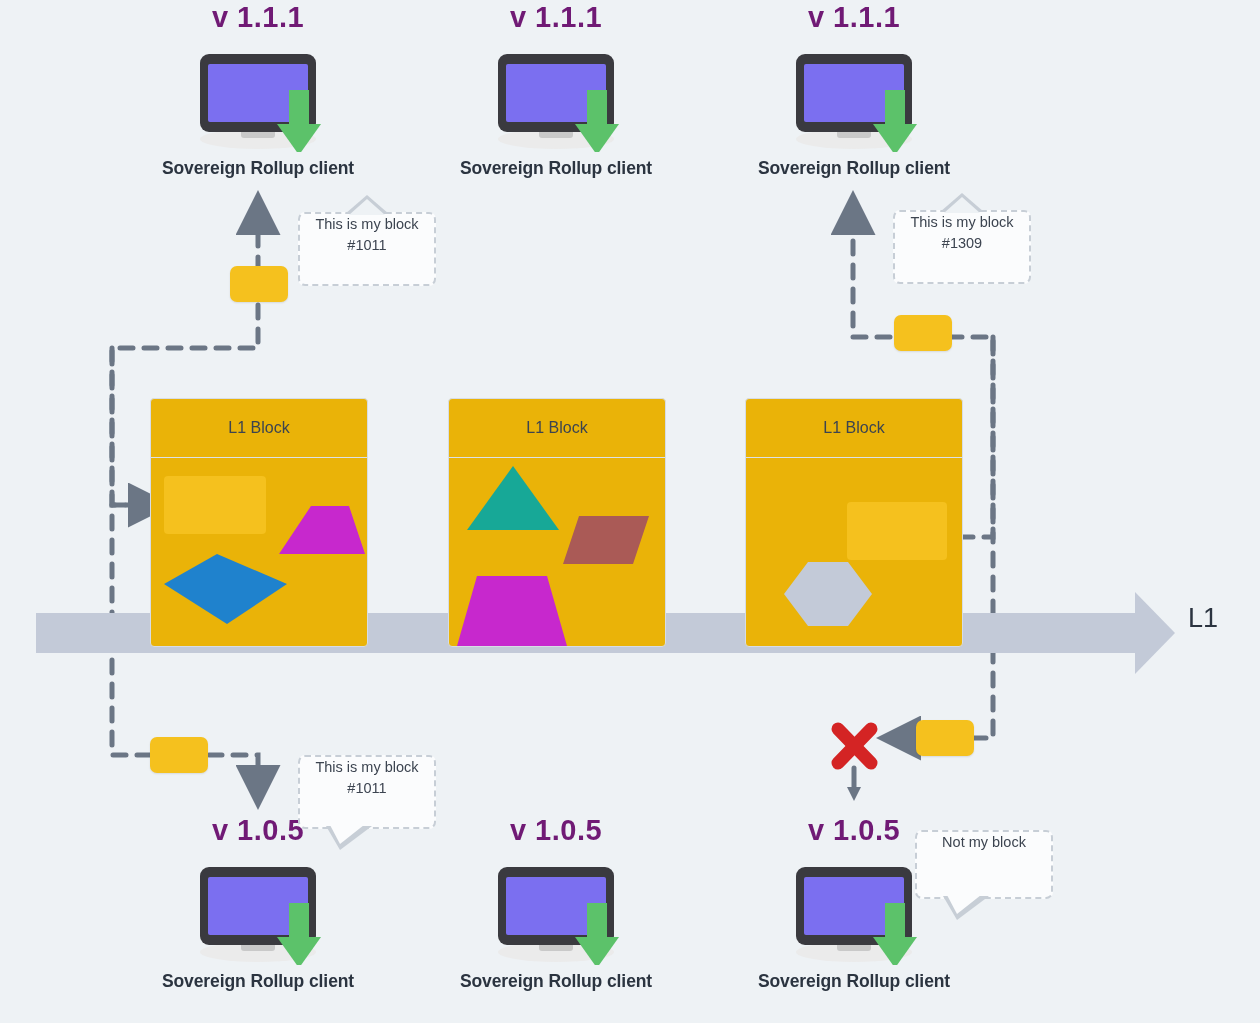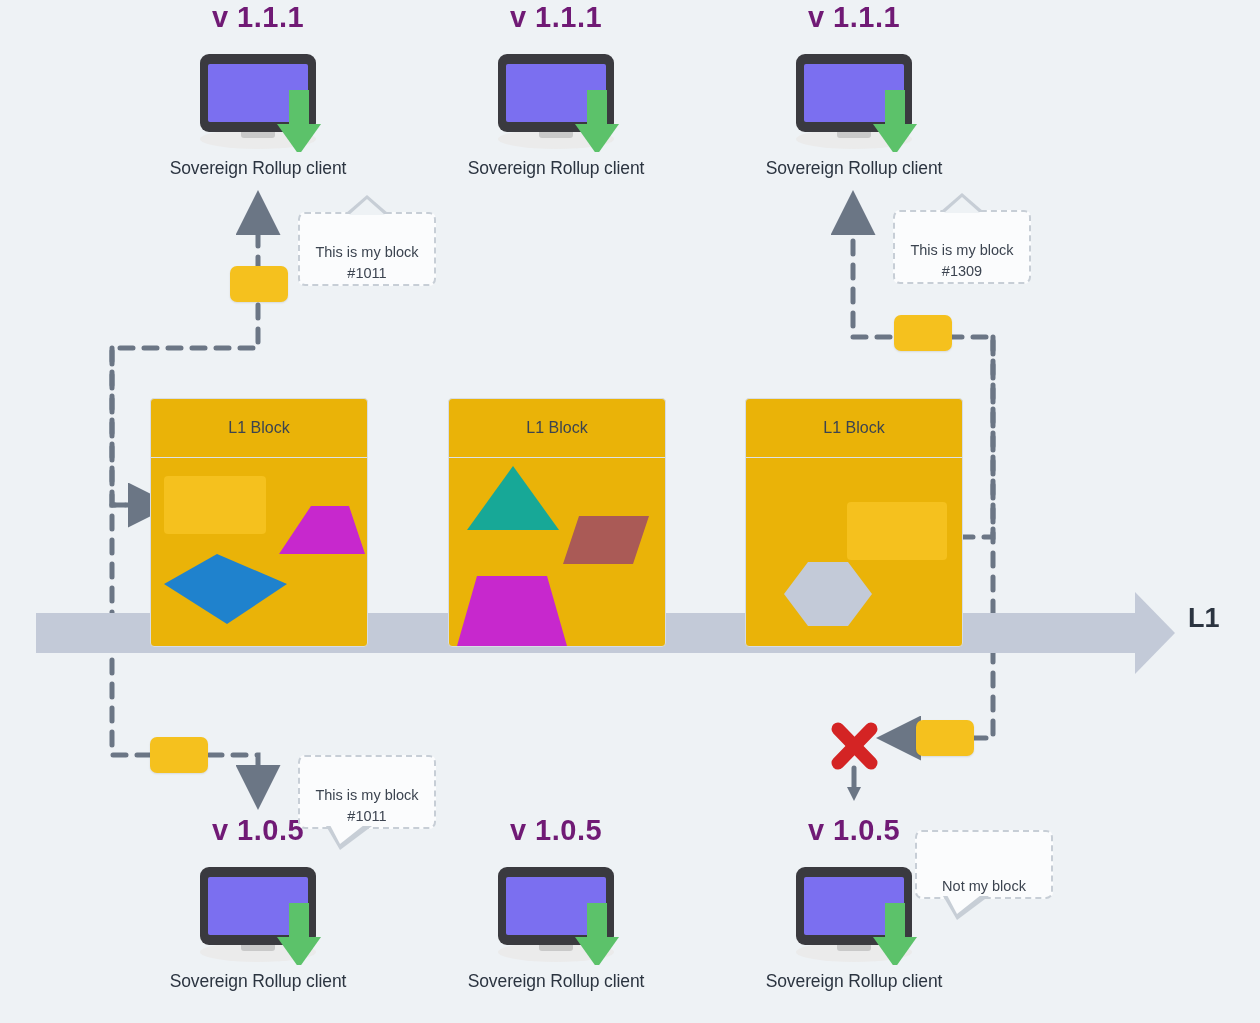--- a/index.html
+++ b/index.html
@@ -43,35 +43,35 @@
     height: 30px;
     line-height: 30px;
   }
   .client .monitor-wrap {
     position: relative;
     width: 230px;
     height: 120px;
   }
   .client .clabel {
     font-size: 17.5px;
-    font-weight: normal;
+    font-weight: bold;
     color: #2b3440;
     letter-spacing: -0.1px;
     margin-top: 6px;
   }
 
   
   .bubble {
     position: absolute;
     background: #fbfcfd;
     border: 2px dashed #c7ced6;
     border-radius: 7px;
     z-index: 6;
     display: flex;
-    align-items: flex-end;
+    align-items: flex-start;
     justify-content: center;
     text-align: center;
     color: #3c4450;
     font-size: 14.5px;
     line-height: 1.45;
   }
   .bubble .tail {
     position: absolute;
     width: 0; height: 0;
   }
@@ -108,21 +108,21 @@
     border-right: 24px solid transparent;
     border-top: 19px solid #fbfcfd;
   }
 
   
   #l1-label {
     position: absolute;
     left: 1188px;
     top: 603px;
     font-size: 27px;
-    font-weight: bold;
+    font-weight: normal;
     color: #2b3440;
     z-index: 6;
   }
 
   
   .l1block {
     position: absolute;
     background: #eab308;
     border: 1px solid #d7dde5;
     border-radius: 4px;

